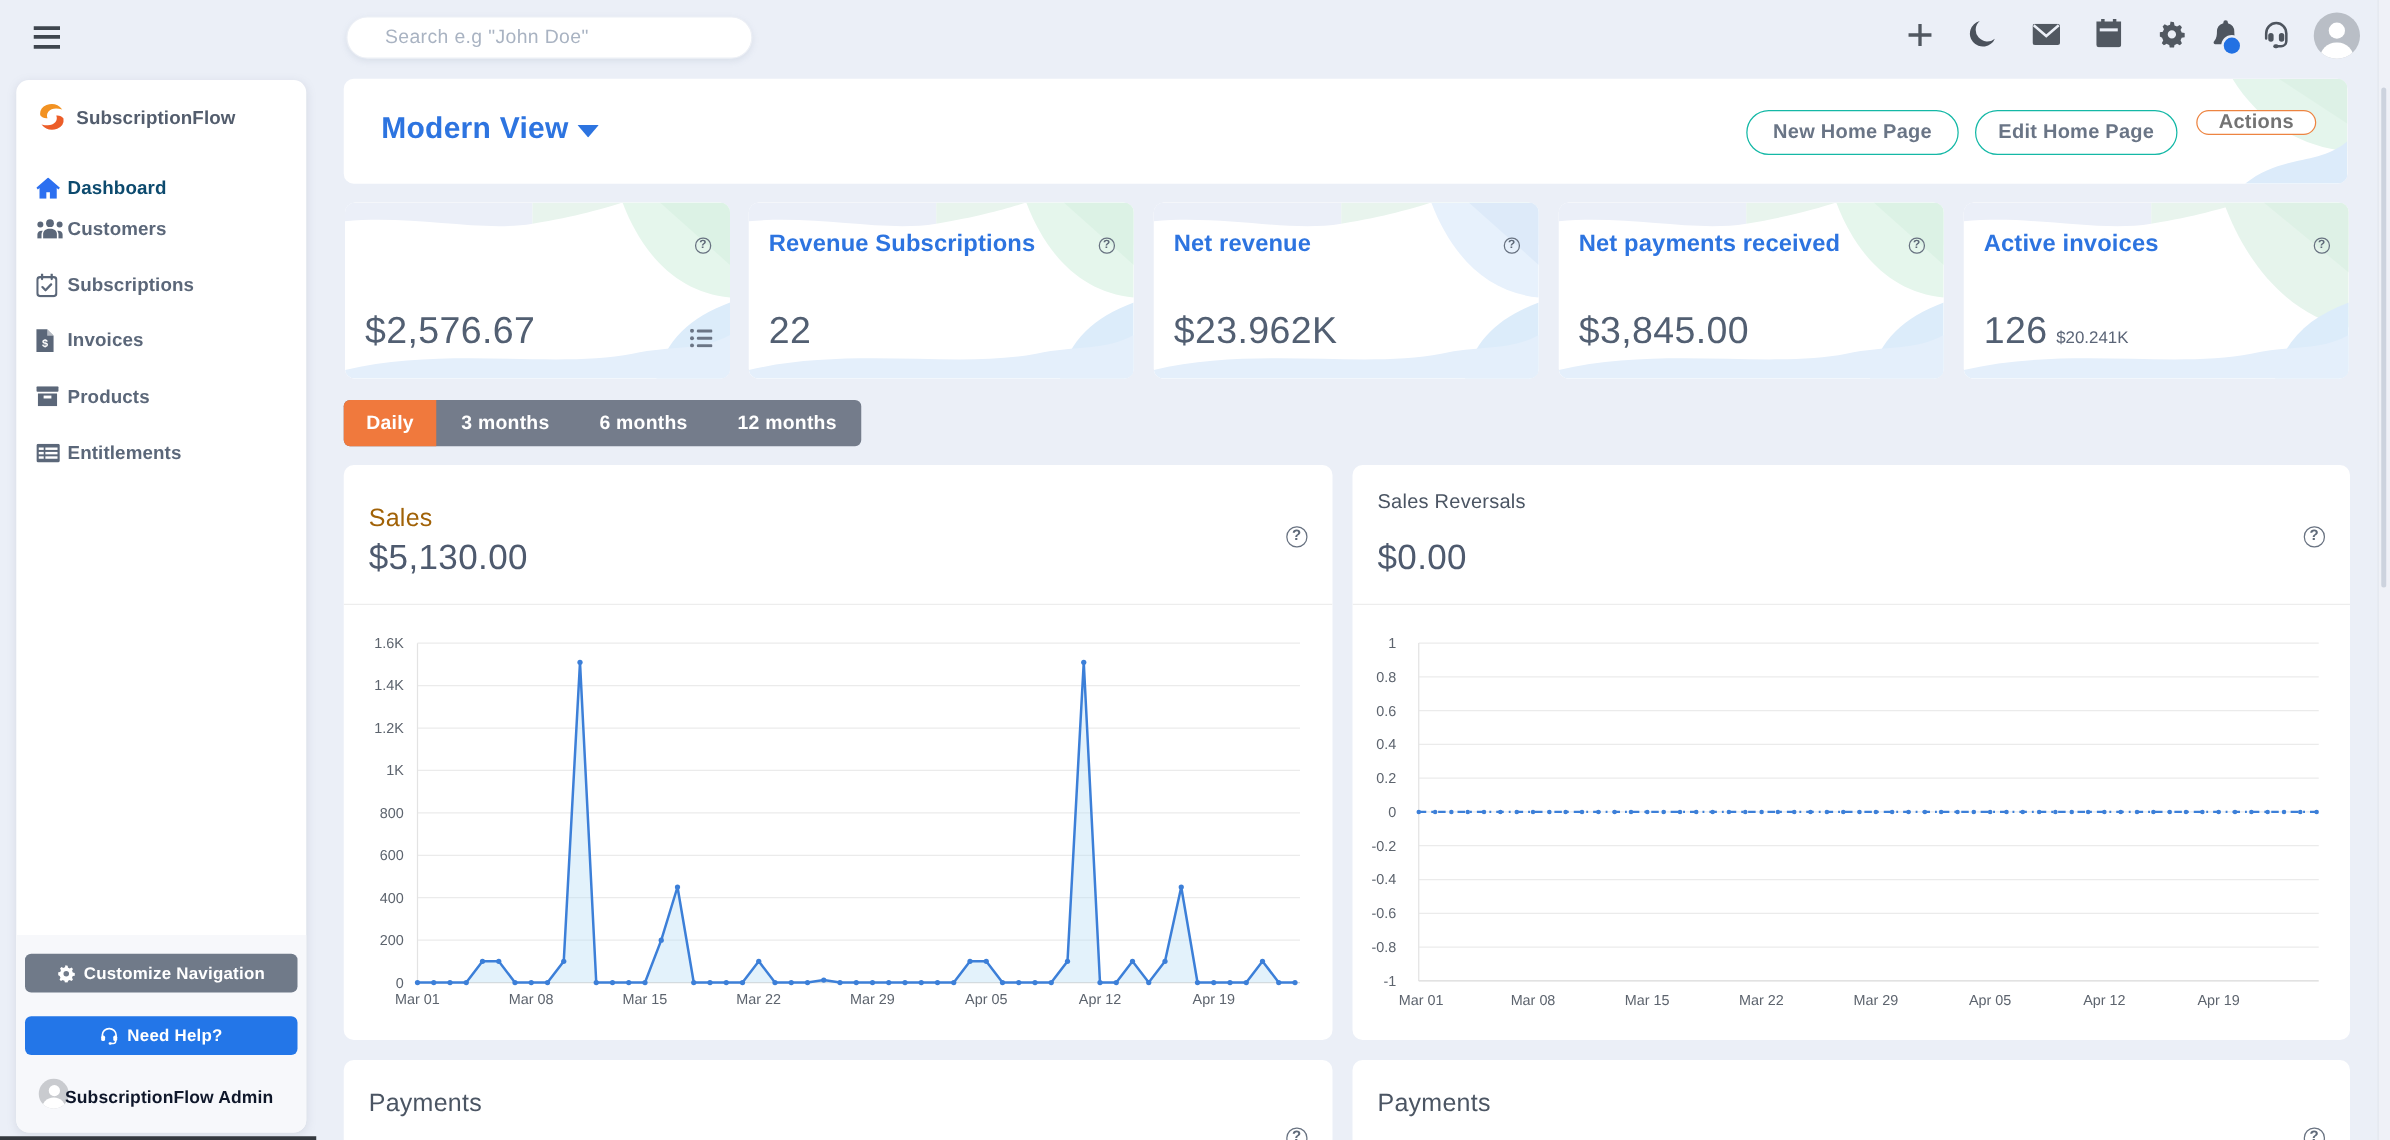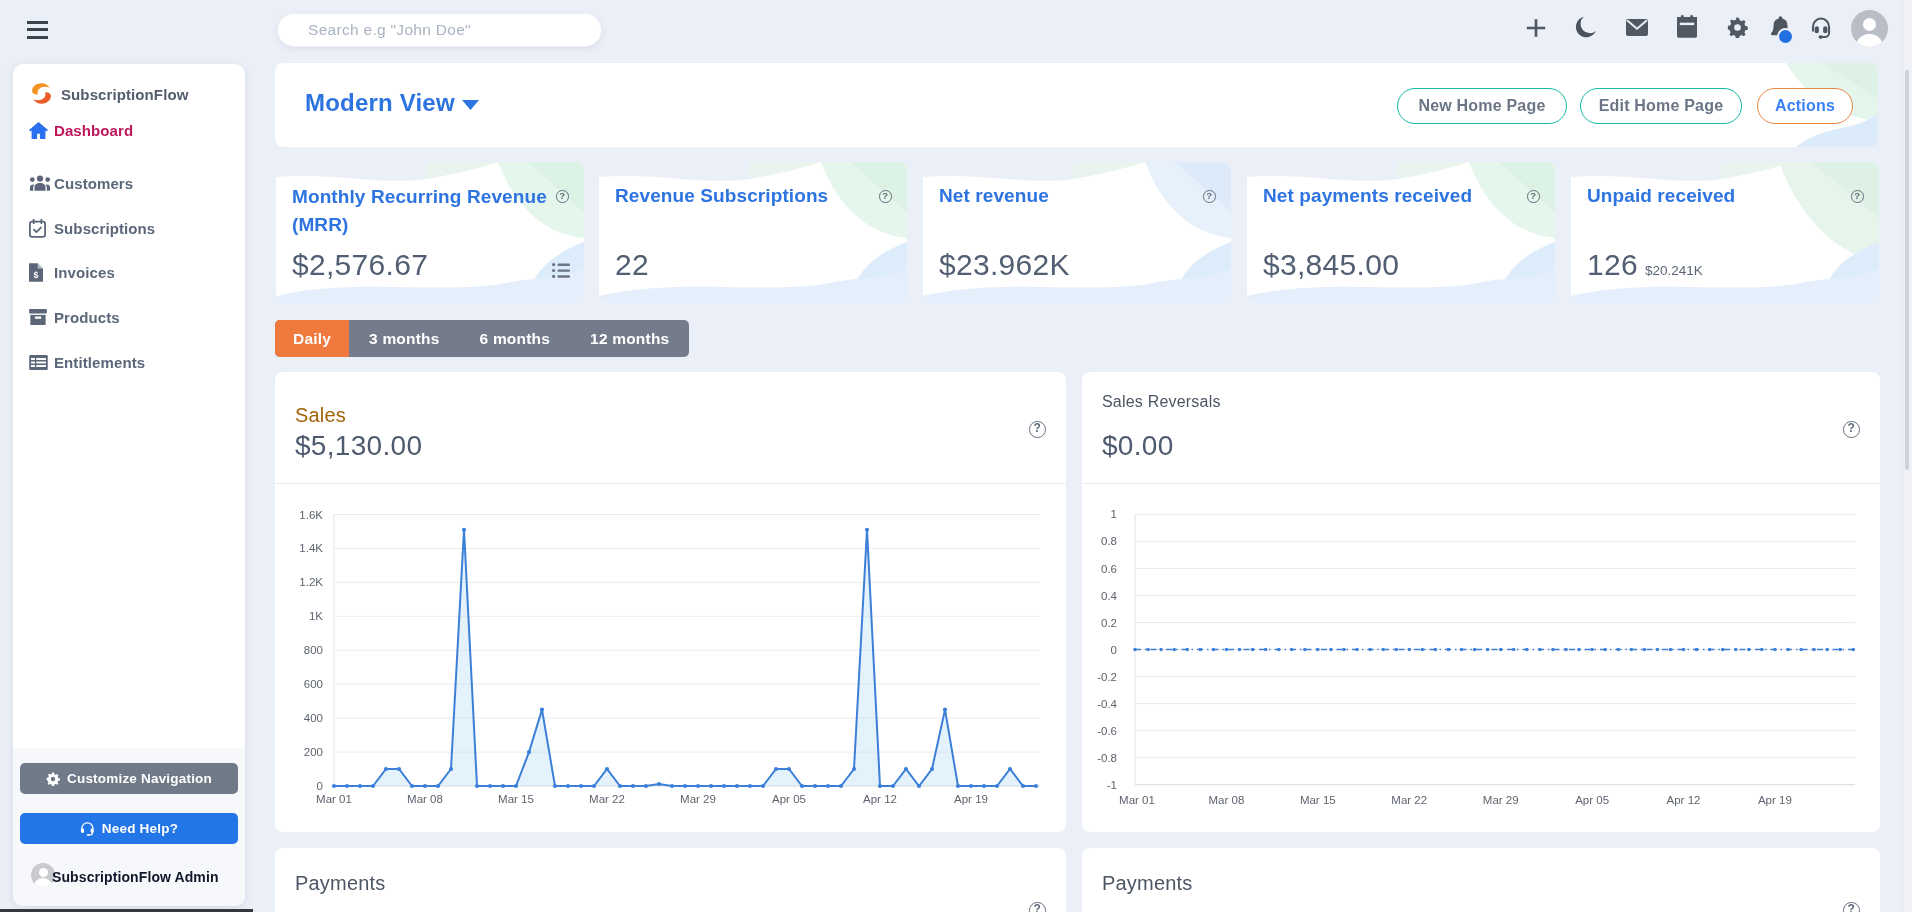--- a/index.html
+++ b/index.html
@@ -55,21 +55,21 @@
 </div>
 
 <div class="abs" style="left:13px;top:64px;width:232px;height:842px;background:#fff;border-radius:10px;box-shadow:0 2px 8px rgba(120,130,150,.18)"></div>
 
 <svg class="abs" style="left:31px;top:82px" width="21" height="23" viewBox="0 0 21 23">
   <path d="M18.8,5.5 Q11,3.4 7.8,7.2 Q5.8,9.6 7,12.6 Q3.2,13 1.2,10.2 Q0.4,4.6 6.2,2 Q13.8,-0.6 18.8,5.5 Z" fill="#f29222"></path>
   <path d="M2.2,17.5 Q10,19.6 13.2,15.8 Q15.2,13.4 14,10.4 Q17.8,10 19.8,12.8 Q20.6,18.4 14.8,21 Q7.2,23.6 2.2,17.5 Z" fill="#ec5d28"></path>
 </svg>
 <div class="abs" style="left:61px;top:86px;color:#535d6d;font-size:15px;font-weight:bold;letter-spacing:.1px">SubscriptionFlow</div>
 
-<div class="navitem" style="top:119px;color:#be185d">
+<div class="navitem" style="top:139px;color:#0c4a6e">
 <span class="iw">
       <svg width="19" height="17" viewBox="0 0 20 18" fill="#2c6ff0">
         <path d="M10 0l10 8.6-1.3 1.5-1.4-1.2V18h-5.8v-5.6H8.5V18H2.7V8.9L1.3 10.1 0 8.6z"></path>
       </svg>
     </span>
 <span>Dashboard</span>
   </div>
 <div class="navitem" style="top:172px">
 <span class="iw">
       <svg width="22" height="16" viewBox="0 0 24 17" fill="#5b6779">
@@ -155,34 +155,33 @@
     <path d="M58 0 H150 V58 C 108 54 76 30 58 0 Z" fill="#e4f5ec"></path>
     <path d="M95 0 H150 V36 Z" fill="#ddf1e6"></path>
     <path d="M68 84 C 98 60 126 70 150 50 L150 84 Z" fill="#dcebfa"></path>
   </svg>
   <div class="abs" style="left:30px;top:26px;color:#2d74e0;font-size:24px;font-weight:bold;letter-spacing:.2px">Modern View</div>
   <svg class="abs" style="left:187px;top:37px" width="17" height="10" viewBox="0 0 17 10">
       <path d="M0 0h17L8.5 10z" fill="#2d74e0"></path>
     </svg>
   <div class="pill" style="left:1122px;top:25px;width:170px;height:36px">New Home Page</div>
   <div class="pill" style="left:1305px;top:25px;width:162px;height:36px">Edit Home Page</div>
-  <div class="pill" style="left:1482px;top:25px;width:96px;height:36px;border-color:#ed8441;color:#3b82f6">Actions</div>
+  <div class="pill" style="left:1482px;top:25px;width:96px;height:20px;border-color:#ed8441;color:#737373">Actions</div>
 </div>
 
 <div class="card" style="left:276px;top:162px;width:308px;height:141px">
   <svg class="abs" style="left:0;top:0" width="308" height="141" viewBox="0 0 308 141">
     <rect x="0" y="0" width="150" height="30" fill="#ebeff8"></rect>
       <rect x="150" y="0" width="158" height="34" fill="#e8f4ed"></rect>
     <path d="M0 141 L0 15 C 58 10 108 24 150 17 C 186 11 206 5 222 0 L 308 0 L308 141 Z" fill="#ffffff"></path>
     <path d="M222 0 H308 V76 C 266 72 238 42 222 0 Z" fill="#e5f6ec"></path>
     <path d="M252 0 H308 V50 Z" fill="#dcf2e5"></path>
     <path d="M308 80 C 276 92 256 110 249 141 L308 141 Z" fill="#dcecfa"></path>
     <path d="M0 141 L0 134 C 80 115 170 133 230 121 C 262 114 285 119 308 106 L308 141 Z" fill="#e4effb"></path>
   </svg>
-  <div class="ctitle abs" style="left:16px;top:21px;width:260px;line-height:28px">Monthly Recurring Revenue (MRR)</div>
   <div class="qicon" style="left:280px;top:28px">?</div>
   <div class="cval abs" style="left:16px;top:86px">$2,576.67</div>
   <svg class="abs" style="left:276px;top:101px" width="18" height="15" viewBox="0 0 18 15" fill="#6b7585">
       <circle cx="1.6" cy="1.6" r="1.6"></circle>
       <rect x="5.5" y=".5" width="12.5" height="2.4" rx="1"></rect>
       <circle cx="1.6" cy="7.5" r="1.6"></circle>
       <rect x="5.5" y="6.4" width="12.5" height="2.4" rx="1"></rect>
       <circle cx="1.6" cy="13.4" r="1.6"></circle>
       <rect x="5.5" y="12.3" width="12.5" height="2.4" rx="1"></rect>
     </svg>
@@ -236,21 +235,21 @@
 <div class="card" style="left:1571px;top:162px;width:308px;height:141px">
   <svg class="abs" style="left:0;top:0" width="308" height="141" viewBox="0 0 308 141">
     <rect x="0" y="0" width="150" height="30" fill="#ebeff8"></rect>
       <rect x="150" y="0" width="158" height="34" fill="#e8f4ed"></rect>
     <path d="M0 141 L0 15 C 58 10 108 24 150 17 C 186 11 206 5 222 0 L 308 0 L308 141 Z" fill="#ffffff"></path>
     <path d="M208 0 H308 V100 C 262 92 226 50 208 0 Z" fill="#e6f4ec"></path>
     <path d="M240 0 H308 V56 Z" fill="#def1e6"></path>
     <path d="M308 80 C 276 92 256 110 249 141 L308 141 Z" fill="#dcecfa"></path>
     <path d="M0 141 L0 134 C 80 115 170 133 230 121 C 262 114 285 119 308 106 L308 141 Z" fill="#e4effb"></path>
   </svg>
-  <div class="ctitle abs" style="left:16px;top:23px">Unpaid received</div>
+  <div class="ctitle abs" style="left:16px;top:23px">Active invoices</div>
   <div class="qicon" style="left:280px;top:28px">?</div>
   <div class="cval abs" style="left:16px;top:86px">126<span style="font-size:13.5px;color:#5b6577;letter-spacing:0;margin-left:7px">$20.241K</span></div>
 </div>
 
 <div class="abs" style="left:275px;top:320px;height:37px;background:#747c8b;border-radius:5px;display:flex;color:#fff;font-size:15.5px;font-weight:bold;letter-spacing:.2px">
   <div style="background:#f0793d;border-radius:5px 0 0 5px;padding:0 18px;display:flex;align-items:center">Daily</div>
   <div style="padding:0 20px;display:flex;align-items:center">3 months</div>
   <div style="padding:0 20px;display:flex;align-items:center">6 months</div>
   <div style="padding:0 20px;display:flex;align-items:center;border-radius:0 5px 5px 0">12 months</div>
 </div>

